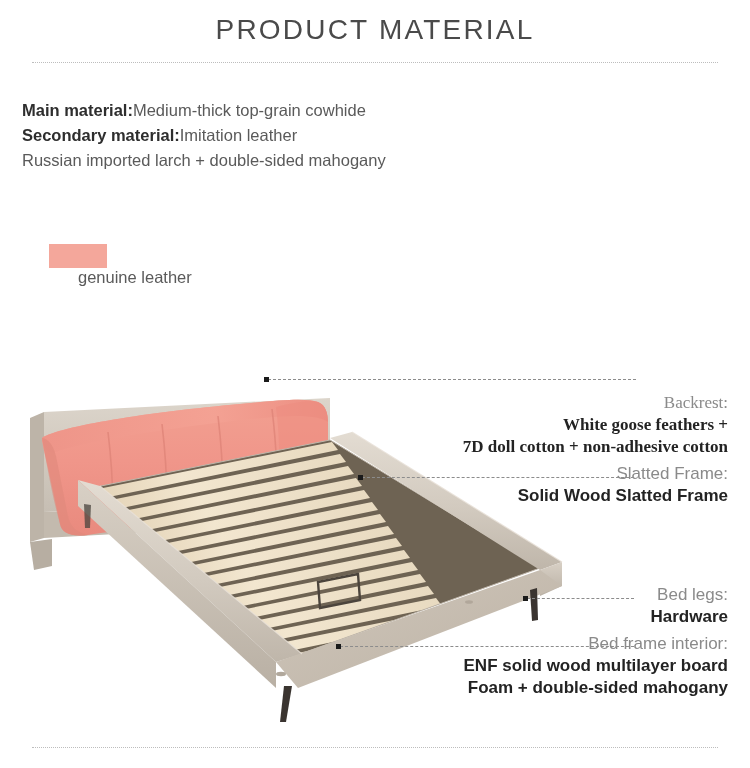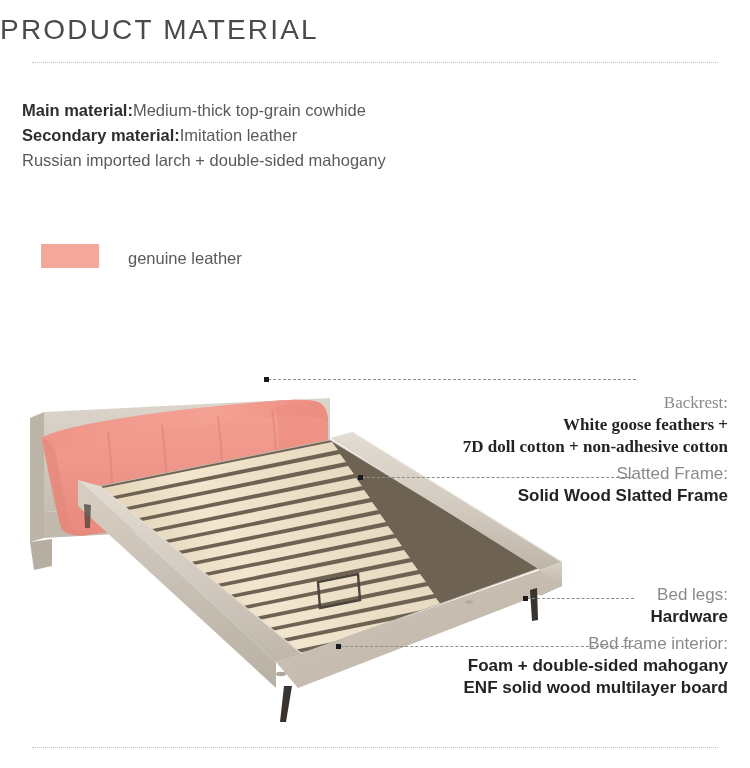--- a/index.html
+++ b/index.html
@@ -15,20 +15,21 @@
     font-family: "Liberation Sans", sans-serif;
     color: #3d3d3d;
   }
 
   
   .page-title {
     position: absolute;
     top: 14px;
     left: 0;
     width: 750px;
+    text-align: center;
     font-size: 28px;
     font-weight: 300;
     letter-spacing: 2.2px;
     color: #4a4a4a;
   }
   .divider {
     position: absolute;
     left: 32px;
     width: 686px;
     height: 0;
@@ -51,24 +52,25 @@
     white-space: nowrap;
   }
   .spec-line .k {
     font-weight: bold;
     color: #2e2e2e;
   }
 
   
   .legend {
     position: absolute;
-    left: 41px;
+    left: 49px;
     top: 244px;
     display: flex;
-    align-items: flex-end;
+    align-items: flex-start;
+    flex-direction: column;
   }
   .legend-swatch {
     width: 58px;
     height: 24px;
     background: #F4A79B;
   }
   .legend-label {
     margin-left: 29px;
     font-size: 16.5px;
     color: #5a5a5a;
@@ -308,17 +310,17 @@
   <div class="callout-val">Solid Wood Slatted Frame</div>
 </div>
 
 <div class="callout c-legs">
   <div class="callout-key">Bed legs:</div>
   <div class="callout-val">Hardware</div>
 </div>
 
 <div class="callout c-interior">
   <div class="callout-key">Bed frame interior:</div>
+  <div class="callout-val">ENF solid wood multilayer board</div>
   <div class="callout-val">Foam + double-sided mahogany</div>
-  <div class="callout-val">ENF solid wood multilayer board</div>
 </div>
 
 <div class="divider divider-bottom"></div>
 
 </body></html>

